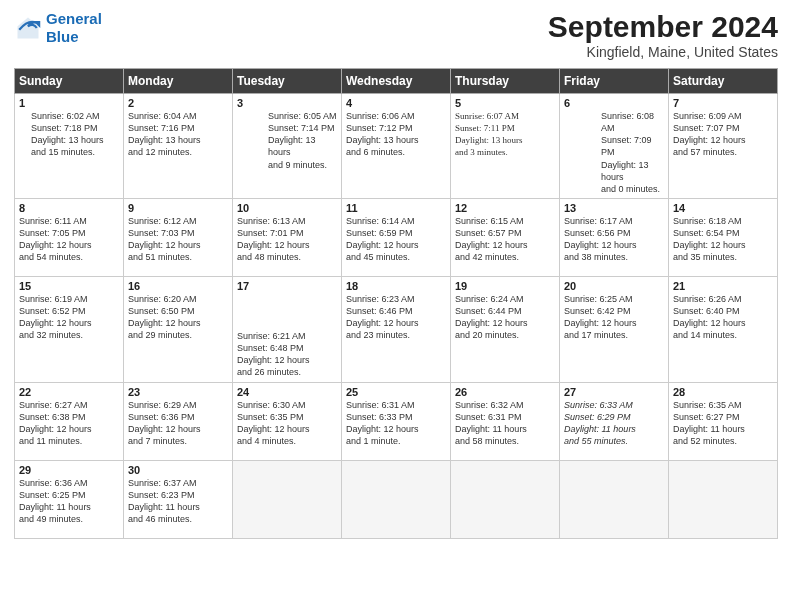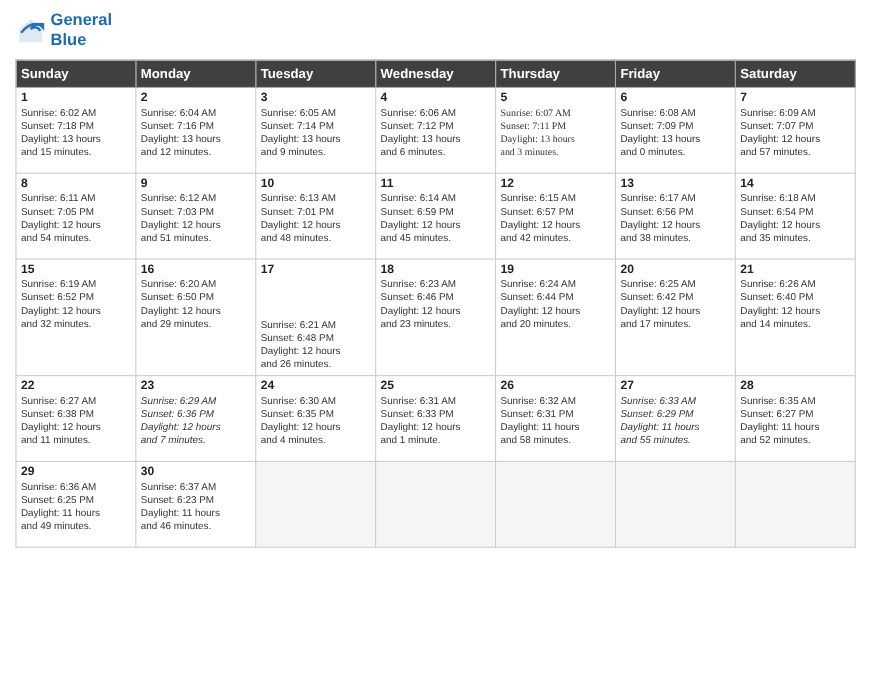--- a/index.html
+++ b/index.html
@@ -101,74 +101,78 @@
         <rect x="0" y="0" width="32" height="32" fill="white"></rect>
         <polygon points="16,4 28,14 28,28 4,28 4,14" fill="#2970b8" opacity="0.15"></polygon>
         <path d="M6 18 Q16 6 26 10 Q20 8 16 14 Q22 10 26 16" fill="none" stroke="#2970b8" stroke-width="2.5"></path>
         <polygon points="22,8 30,8 30,16" fill="#2970b8"></polygon>
       </svg>
       <div class="logo-text">
         <div><span>General</span></div>
         <div><span>Blue</span></div>
       </div>
     </div>
+    <div class="title-block">
+      <div class="month-title">September 2024</div>
+      <div class="location-title">Kingfield, Maine, United States</div>
+    </div>
   </div>
 
   <table>
     <thead>
       <tr>
         <th>Sunday</th>
         <th>Monday</th>
         <th>Tuesday</th>
         <th>Wednesday</th>
         <th>Thursday</th>
         <th>Friday</th>
         <th>Saturday</th>
       </tr>
     </thead>
     <tbody id="calendar-body">
     <tr>
           <td>
             <span class="day-num">1</span>
-            <div class="day-content" style="white-space: pre-line;">Sunrise: 6:02 AM
+            <div class="day-content" style="white-space: pre-line; margin-left: 12px;">Sunrise: 6:02 AM
 Sunset: 7:18 PM
 Daylight: 13 hours
 and 15 minutes.</div>
           </td>
           <td>
             <span class="day-num">2</span>
             <div class="day-content" style="white-space: pre-line;">Sunrise: 6:04 AM
 Sunset: 7:16 PM
 Daylight: 13 hours
 and 12 minutes.</div>
           </td>
           <td>
             <span class="day-num">3</span>
-            <div class="day-content" style="white-space: pre-line;">Sunrise: 6:05 AM
+            <div class="day-content" style="white-space: pre-line; margin-left: 31px;">Sunrise: 6:05 AM
 Sunset: 7:14 PM
 Daylight: 13 hours
 and 9 minutes.</div>
           </td>
           <td>
             <span class="day-num">4</span>
             <div class="day-content" style="white-space: pre-line;">Sunrise: 6:06 AM
 Sunset: 7:12 PM
 Daylight: 13 hours
 and 6 minutes.</div>
           </td>
           <td>
             <span class="day-num">5</span>
             <div class="day-content" style="white-space: pre-line; font-family: Liberation Serif, serif;">Sunrise: 6:07 AM
 Sunset: 7:11 PM
 Daylight: 13 hours
 and 3 minutes.</div>
           </td>
           <td>
             <span class="day-num">6</span>
-            <div class="day-content" style="white-space: pre-line;">Sunrise: 6:08 AM
+            <div class="day-content" style="white-space: pre-line; margin-left: 37px;">Sunrise: 6:08 AM
 Sunset: 7:09 PM
 Daylight: 13 hours
 and 0 minutes.</div>
           </td>
           <td>
             <span class="day-num">7</span>
             <div class="day-content" style="white-space: pre-line;">Sunrise: 6:09 AM
 Sunset: 7:07 PM
 Daylight: 12 hours
 and 57 minutes.</div>
@@ -279,21 +283,21 @@
         <tr>
           <td>
             <span class="day-num">22</span>
             <div class="day-content" style="white-space: pre-line;">Sunrise: 6:27 AM
 Sunset: 6:38 PM
 Daylight: 12 hours
 and 11 minutes.</div>
           </td>
           <td>
             <span class="day-num">23</span>
-            <div class="day-content" style="white-space: pre-line; font-style: italic;">Sunrise: 6:29 AM
+            <div class="day-content" style="white-space: pre-line;">Sunrise: 6:29 AM
 Sunset: 6:36 PM
 Daylight: 12 hours
 and 7 minutes.</div>
           </td>
           <td>
             <span class="day-num">24</span>
             <div class="day-content" style="white-space: pre-line;">Sunrise: 6:30 AM
 Sunset: 6:35 PM
 Daylight: 12 hours
 and 4 minutes.</div>

